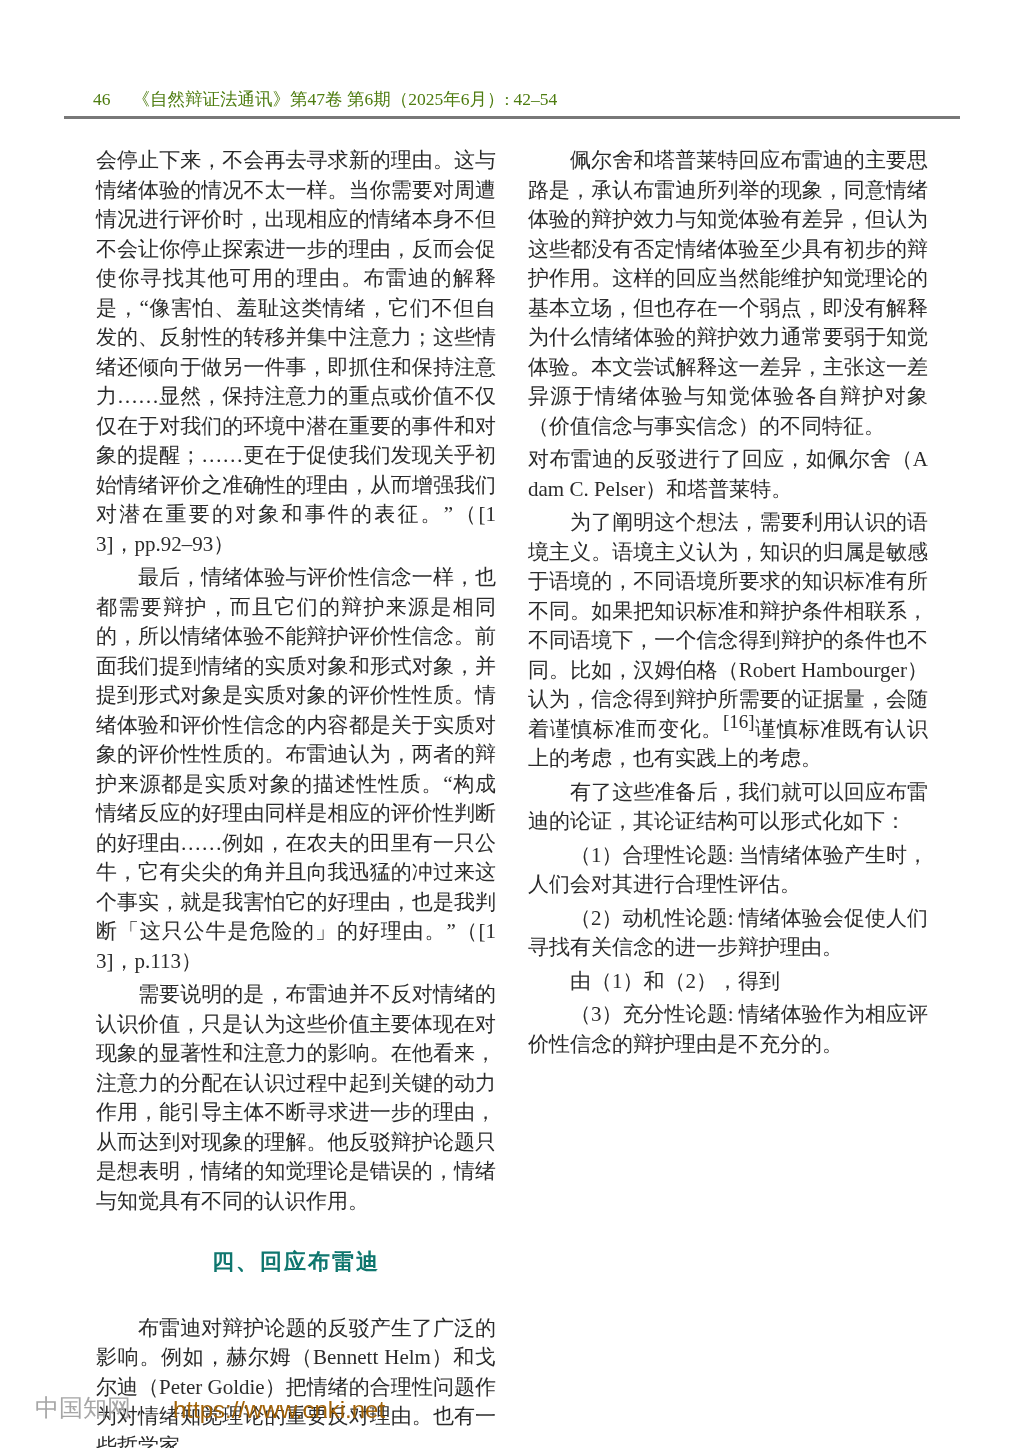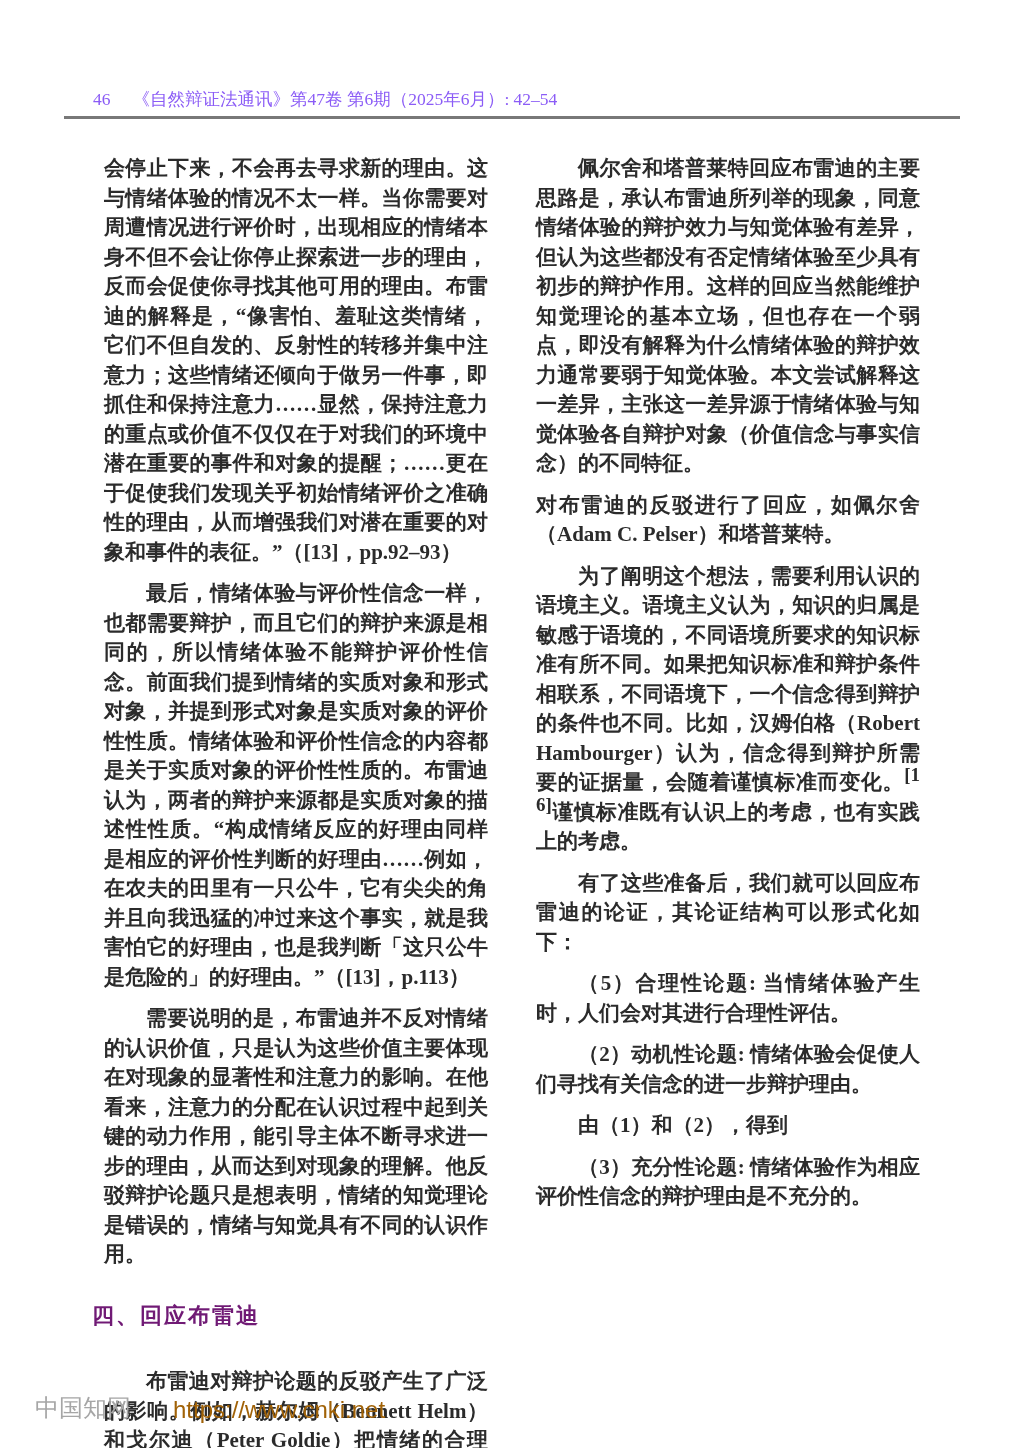--- a/index.html
+++ b/index.html
@@ -11,21 +11,21 @@
     overflow: hidden;
     font-family: "Liberation Serif", "DejaVu Serif", serif;
     color: #2b2b2b;
   }
   .page-header {
     position: absolute;
     top: 88px;
     left: 93px;
     font-size: 17.5px;
     line-height: 22px;
-    color: #8b5cf6;
+    color: #4d7c0f;
     display: flex;
     gap: 22px;
     white-space: nowrap;
   }
   .header-rule {
     position: absolute;
     top: 116px;
     left: 64px;
     width: 896px;
     height: 3px;
@@ -39,28 +39,29 @@
     display: flex;
     gap: 24px;
   }
   .column {
     width: 408px;
     font-size: 21px;
     line-height: 29.5px;
     text-align: justify;
     word-break: break-all;
   }
-  .para { margin: 12px; font-weight: bold; }
+  .para { margin: 4px; }
   .para.indent { text-indent: 2em; }
   .section-heading {
     font-family: "Liberation Sans", "DejaVu Sans", sans-serif;
     font-size: 22px;
     font-weight: bold;
+    text-align: center;
     text-indent: 0;
-    color: #701a75;
+    color: #0f766e;
     margin: 31px 0 37px 0;
     letter-spacing: 2px;
   }
   sup.fnref {
     font-size: 19px;
     line-height: 0;
     vertical-align: super;
   }
   .watermark {
     position: absolute;
@@ -94,21 +95,21 @@
     <p class="para indent">需要说明的是，布雷迪并不反对情绪的认识价值，只是认为这些价值主要体现在对现象的显著性和注意力的影响。在他看来，注意力的分配在认识过程中起到关键的动力作用，能引导主体不断寻求进一步的理由，从而达到对现象的理解。他反驳辩护论题只是想表明，情绪的知觉理论是错误的，情绪与知觉具有不同的认识作用。</p>
     <h2 class="section-heading">四、回应布雷迪</h2>
     <p class="para indent">布雷迪对辩护论题的反驳产生了广泛的影响。例如，赫尔姆（Bennett Helm）和戈尔迪（Peter Goldie）把情绪的合理性问题作为对情绪知觉理论的重要反对理由。也有一些哲学家</p>
   </section>
 
   <section class="column">
     <p class="para indent">佩尔舍和塔普莱特回应布雷迪的主要思路是，承认布雷迪所列举的现象，同意情绪体验的辩护效力与知觉体验有差异，但认为这些都没有否定情绪体验至少具有初步的辩护作用。这样的回应当然能维护知觉理论的基本立场，但也存在一个弱点，即没有解释为什么情绪体验的辩护效力通常要弱于知觉体验。本文尝试解释这一差异，主张这一差异源于情绪体验与知觉体验各自辩护对象（价值信念与事实信念）的不同特征。</p>
     <p class="para">对布雷迪的反驳进行了回应，如佩尔舍（Adam C. Pelser）和塔普莱特。</p>
     <p class="para indent"><span>为了阐明这个想法，需要利用认识的语境主义。语境主义认为，知识的归属是敏感于语境的，不同语境所要求的知识标准有所不同。如果把知识标准和辩护条件相联系，不同语境下，一个信念得到辩护的条件也不同。比如，汉姆伯格（Robert Hambourger）认为，信念得到辩护所需要的证据量，会随着谨慎标准而变化。</span><sup class="fnref">[16]</sup><span>谨慎标准既有认识上的考虑，也有实践上的考虑。</span></p>
     <p class="para indent">有了这些准备后，我们就可以回应布雷迪的论证，其论证结构可以形式化如下：</p>
-    <p class="para indent">（5）合理性论题: 当情绪体验产生时，人们会对其进行合理性评估。</p>
+    <p class="para indent">（1）合理性论题: 当情绪体验产生时，人们会对其进行合理性评估。</p>
     <p class="para indent">（2）动机性论题: 情绪体验会促使人们寻找有关信念的进一步辩护理由。</p>
     <p class="para indent">由（1）和（2），得到</p>
     <p class="para indent">（3）充分性论题: 情绪体验作为相应评价性信念的辩护理由是不充分的。</p>
   </section>
 
 </main>
 
 <footer class="watermark">
   <span>中国知网</span>
   <span class="url">https://www.cnki.net</span>

